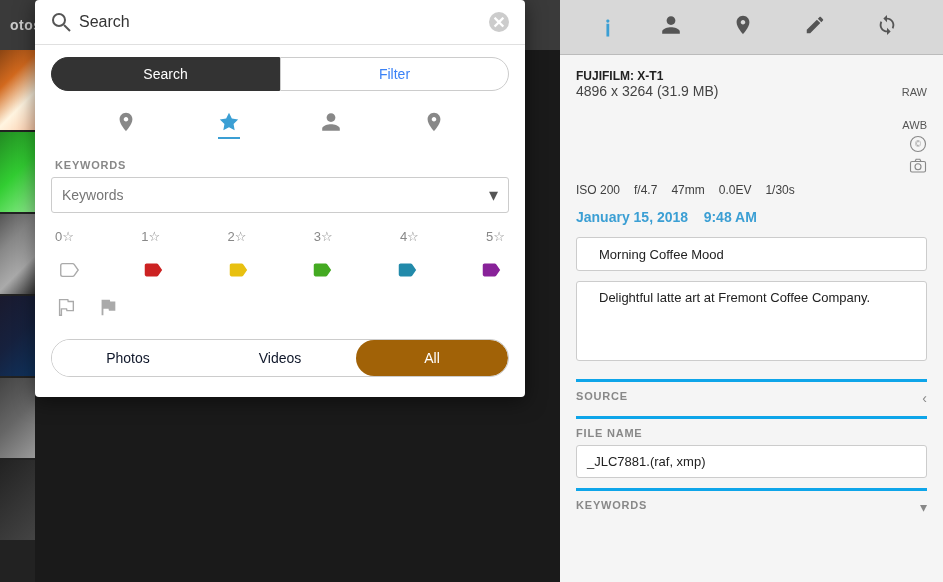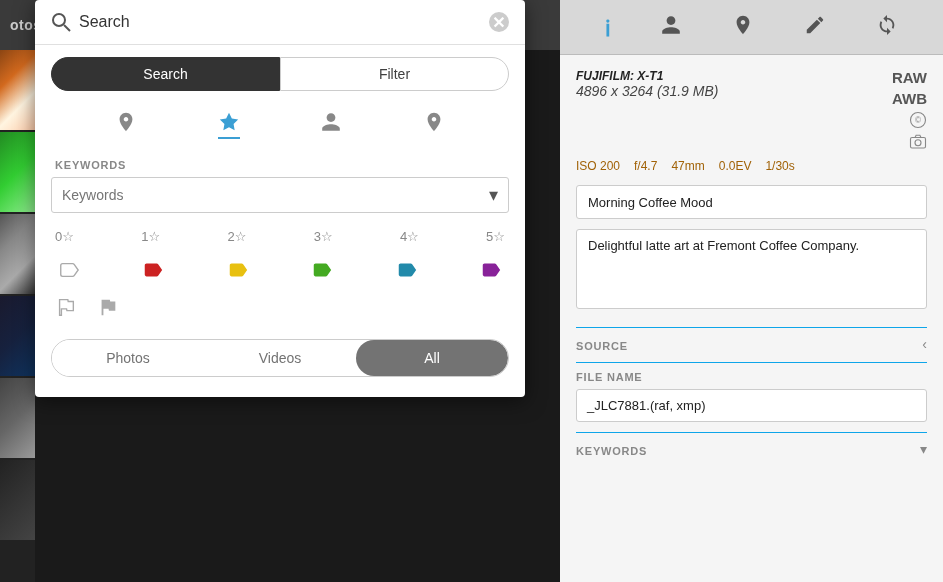--- a/index.html
+++ b/index.html
@@ -101,21 +101,21 @@
     }
 
     .tab-btn {
       flex: 1;
       padding: 8px;
       border: 1px solid #ccc;
       background: white;
       cursor: pointer;
       font-size: 14px;
       font-weight: 500;
-      color: #404040;
+      color: #3b82f6;
     }
     .tab-btn.active {
       background: #333;
       color: white;
       border-color: #333;
       border-radius: 20px;
     }
     .tab-btn:first-child {
       border-radius: 20px 0 0 20px;
     }
@@ -234,24 +234,24 @@
       overflow: hidden;
     }
     .media-btn {
       flex: 1;
       padding: 10px;
       text-align: center;
       font-size: 14px;
       cursor: pointer;
       background: white;
       border: none;
-      color: #737373;
+      color: #0f172a;
     }
     .media-btn.active {
-      background: #737373;
+      background: #a16207;
       color: white;
       border-radius: 20px;
     }
 
     
     .photo-thumbnails {
       position: absolute;
       top: 50px;
       left: 0;
       width: 35px;
@@ -298,92 +298,93 @@
       overflow-y: auto;
       padding: 14px 16px;
       background: #f5f5f5;
     }
 
     .meta-grid {
       display: flex;
       justify-content: space-between;
       margin-bottom: 8px;
     }
-    .meta-left { flex: 1; font-style: italic; }
+    .meta-left { flex: 1; }
     .meta-right {
       display: flex;
       flex-direction: column;
       align-items: flex-end;
       gap: 4px;
     }
     .camera-model {
       font-size: 12px;
       font-weight: 700;
       color: #222;
     }
     .lens-model {
       font-size: 11px;
       color: #444;
     }
     .dimensions {
       font-size: 14px;
       color: #444;
     }
     .raw-badge, .awb-badge {
-      font-size: 15px;
-      font-weight: 700;
+      font-size: 11px;
+      font-weight: 400;
       color: #555;
+      margin-top: 17px;
     }
     .badge-icons {
       display: flex;
       flex-direction: column;
       align-items: flex-end;
       gap: 4px;
     }
 
     .exif-row {
       display: flex;
       gap: 14px;
       margin-bottom: 12px;
       font-size: 12px;
-      color: #a16207;
+      color: #404040;
     }
 
     .date-row {
       color: #3b9fd4;
       font-size: 14px;
       font-weight: 600;
       margin-bottom: 12px;
     }
 
     .text-field {
       width: 100%;
       border: 1px solid #ccc;
       border-radius: 3px;
-      padding: 8px 11px;
+      padding: 8px 22px;
       font-size: 13px;
       color: #222;
       background: white;
       resize: none;
       margin-bottom: 10px;
       font-family: inherit;
     }
     .text-field-single {
       height: 34px;
     }
     .text-field-multi {
       height: 80px;
     }
 
     .section-header {
       display: flex;
-      align-items: flex-end;
+      align-items: flex-start;
       justify-content: space-between;
       padding: 8px 0 6px;
-      border-top: 1px solid #0ea5e9;
+      border-top: 3px solid #0ea5e9;
       margin-top: 4px;
     }
     .section-header-label {
       font-size: 11px;
       font-weight: 700;
       color: #888;
       letter-spacing: 0.8px;
       text-transform: uppercase;
     }
     .section-chevron {
@@ -614,20 +615,25 @@
     
     <div class="exif-row">
       <span>ISO 200</span>
       <span>f/4.7</span>
       <span>47mm</span>
       <span>0.0EV</span>
       <span>1/30s</span>
     </div>
 
     
+    <div class="date-row">
+      <span>January 15, 2018</span>
+      &nbsp;&nbsp;
+      <span>9:48 AM</span>
+    </div>
 
     
     <input class="text-field text-field-single" type="text" value="Morning Coffee Mood" style="">
 
     
     <textarea class="text-field text-field-multi" style="">Delightful latte art at Fremont Coffee Company.</textarea>
 
     
     <div class="section-header">
       <span class="section-header-label">SOURCE</span>

